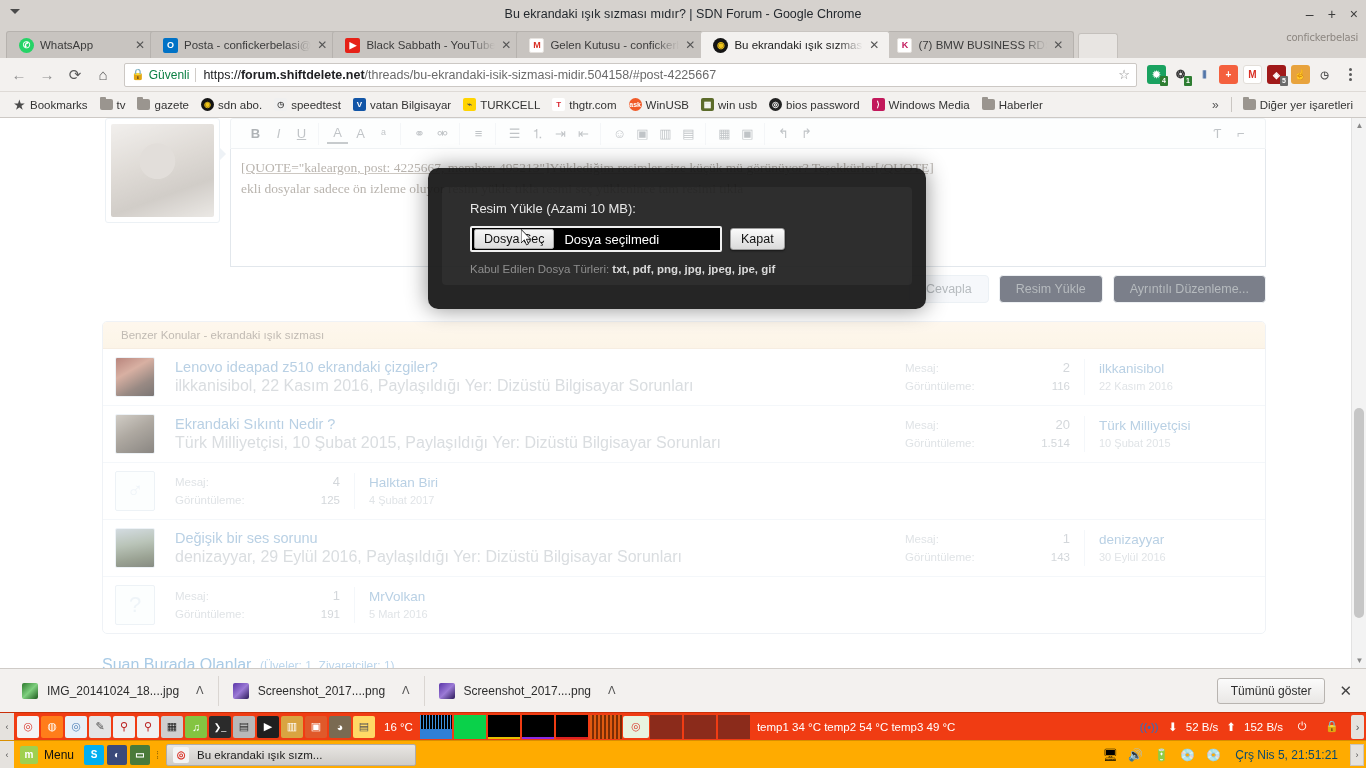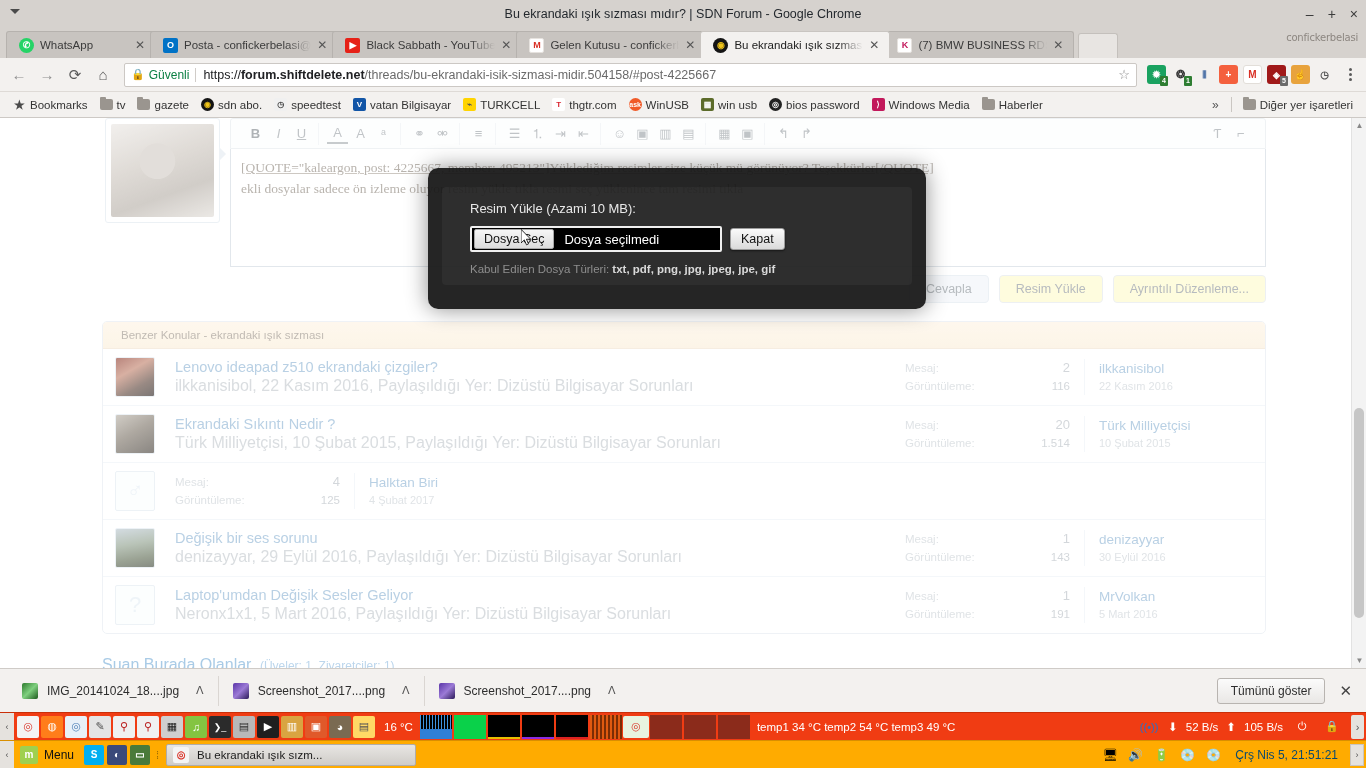--- a/index.html
+++ b/index.html
@@ -197,21 +197,21 @@
     font-family: "Liberation Serif", serif; font-size: 13.5px; color: #b9b4ae;
     line-height: 21px;
   }
   .quote-line { text-decoration: underline; text-decoration-color:#cdc8c2; }
   .editor-buttons {
     display: flex; justify-content: flex-end; gap: 10px; padding: 8px 100px 0 0;
     opacity:.55;
   }
   .ebtn {
     padding: 6px 16px; border-radius: 4px; font-size: 12.5px;
-    border: 1px solid #dfe4e9; background: #fef9c3; color: #7b838a;
+    border: 1px solid #dfe4e9; background: #0f172a; color: #7b838a;
   }
   .ebtn.primary { background: #eef3f8; border-color:#dce5ed; }
 
   
   .similar {
     margin: 18px 100px 0 102px; border: 1px solid #e5ebf0; border-radius: 5px;
     background: #fff; overflow: hidden; opacity:.62;
   }
   .similar-head {
     background: linear-gradient(#fdf3e3,#fbeed9); padding: 7px 18px;
@@ -680,24 +680,20 @@
               </div>
           </div>
           <div class="s-right">
             <div class="s-user">denizayyar</div>
             <div class="s-date">30 Eylül 2016</div>
           </div>
         </div>
 
         <div class="srow">
           <div class="s-avatar" style="background:#fbfdfe;display:flex;align-items:center;justify-content:center;color:#e4edf4;font-size:22px;">?</div>
-          <div class="s-main">
-            <div class="s-title">Laptop'umdan Değişik Sesler Geliyor</div>
-            <div class="s-meta">Neronx1x1, 5 Mart 2016, Paylaşıldığı Yer: Dizüstü Bilgisayar Sorunları</div>
-          </div>
           <div class="s-stats">
             <div class="s-stat-line">
                 <span class="s-stat-label">Mesaj:</span>
                 <span class="s-stat-val big">1</span>
               </div>
             <div class="s-stat-line">
                 <span class="s-stat-label">Görüntüleme:</span>
                 <span class="s-stat-val">191</span>
               </div>
           </div>
@@ -797,21 +793,21 @@
   <span class="tray-ico" style="background:#e8f3e0;color:#d93025;width:26px;height:22px;">◎</span>
   <span class="graph" style="background:#8b2b1b;"></span>
   <span class="graph" style="background:#8b2b1b;"></span>
   <span class="graph" style="background:#8b2b1b;"></span>
   <span class="temp-txt">temp1 34 °C temp2 54 °C temp3 49 °C</span>
   <div class="sp-right">
     <span class="tray-ico" style="color:#2b6fc9;">((•))</span>
     <span class="net-txt">⬇</span>
     <span class="net-txt">52 B/s</span>
     <span class="net-txt">⬆</span>
-    <span class="net-txt">105 B/s</span>
+    <span class="net-txt">152 B/s</span>
     <span class="tray-ico" style="color:#fff;">⏻</span>
     <span class="tray-ico" style="color:#fff;">🔒</span>
     <span class="tray-ico" style="background:#e5e2de;color:#555;width:13px;height:24px;">›</span>
   </div>
 </div>
 
 <div class="taskbar">
   <span class="tb-handle">‹</span>
   <div class="menu-btn">
     <span class="mint-logo">m</span>

